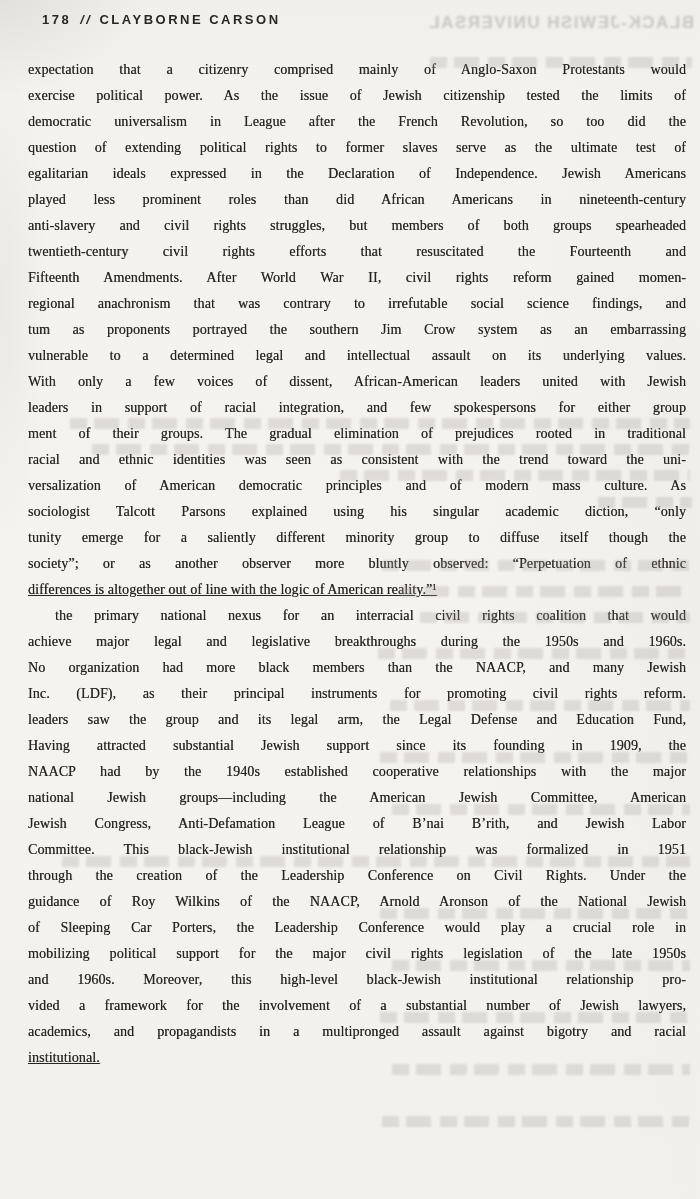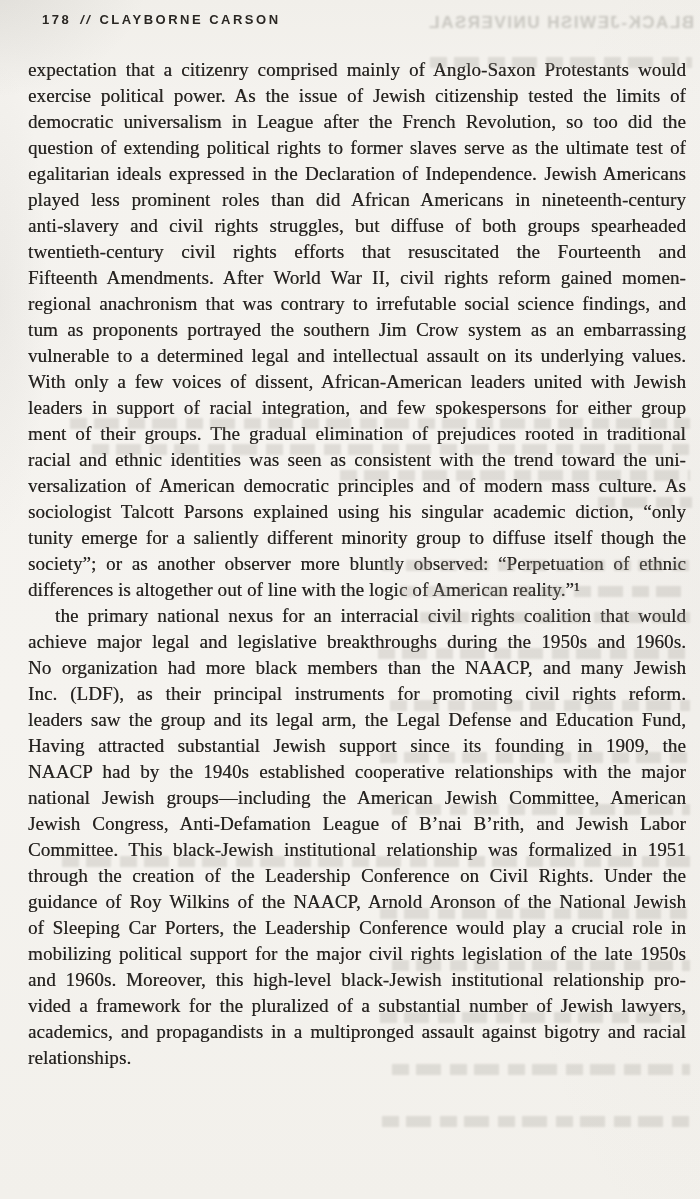--- a/index.html
+++ b/index.html
@@ -60,29 +60,29 @@
   .page-body {
     position: absolute;
     top: 57px;
     left: 28px;
     right: 14px;
     color: #262320;
   }
   .line {
     height: 26px;
     line-height: 26px;
-    font-size: 19px;
+    font-size: 14px;
     letter-spacing: 0.1px;
     text-align: justify;
     text-align-last: justify;
     white-space: normal;
     overflow: hidden;
     text-shadow: 0.3px 0 0 rgba(38,35,32,0.65);
   }
-  .line.last { text-align-last: left; }
+  .line.last { text-align-last: left; text-decoration: underline; }
   .paragraph.indent-first .line:first-child { padding-left: 27px; }
 </style>
 </head>
 <body>
 
 <div class="page">
 
   <header class="running-header">
     <span>178</span><span class="sep">//</span><span>CLAYBORNE CARSON</span>
   </header>
@@ -90,21 +90,21 @@
   <div class="ghost-title">BLACK-JEWISH UNIVERSALISM</div>
 
   <main class="page-body">
     <div class="paragraph" id="para1">
         <div class="line">expectation that a citizenry comprised mainly of Anglo-Saxon Protestants would</div>
         <div class="line">exercise political power. As the issue of Jewish citizenship tested the limits of</div>
         <div class="line">democratic universalism in League after the French Revolution, so too did the</div>
         <div class="line">question of extending political rights to former slaves serve as the ultimate test of</div>
         <div class="line">egalitarian ideals expressed in the Declaration of Independence. Jewish Americans</div>
         <div class="line">played less prominent roles than did African Americans in nineteenth-century</div>
-        <div class="line">anti-slavery and civil rights struggles, but diffuse of both groups spearheaded</div>
+        <div class="line">anti-slavery and civil rights struggles, but members of both groups spearheaded</div>
         <div class="line">twentieth-century civil rights efforts that resuscitated the Fourteenth and</div>
         <div class="line">Fifteenth Amendments. After World War II, civil rights reform gained momen-</div>
         <div class="line">regional anachronism that was contrary to irrefutable social science findings, and</div>
         <div class="line">tum as proponents portrayed the southern Jim Crow system as an embarrassing</div>
         <div class="line">vulnerable to a determined legal and intellectual assault on its underlying values.</div>
         <div class="line">With only a few voices of dissent, African-American leaders united with Jewish</div>
         <div class="line">leaders in support of racial integration, and few spokespersons for either group</div>
         <div class="line">ment of their groups. The gradual elimination of prejudices rooted in traditional</div>
         <div class="line">racial and ethnic identities was seen as consistent with the trend toward the uni-</div>
         <div class="line">versalization of American democratic principles and of modern mass culture. As</div>
@@ -122,23 +122,23 @@
         <div class="line">Having attracted substantial Jewish support since its founding in 1909, the</div>
         <div class="line">NAACP had by the 1940s established cooperative relationships with the major</div>
         <div class="line">national Jewish groups—including the American Jewish Committee, American</div>
         <div class="line">Jewish Congress, Anti-Defamation League of B’nai B’rith, and Jewish Labor</div>
         <div class="line">Committee. This black-Jewish institutional relationship was formalized in 1951</div>
         <div class="line">through the creation of the Leadership Conference on Civil Rights. Under the</div>
         <div class="line">guidance of Roy Wilkins of the NAACP, Arnold Aronson of the National Jewish</div>
         <div class="line">of Sleeping Car Porters, the Leadership Conference would play a crucial role in</div>
         <div class="line">mobilizing political support for the major civil rights legislation of the late 1950s</div>
         <div class="line">and 1960s. Moreover, this high-level black-Jewish institutional relationship pro-</div>
-        <div class="line">vided a framework for the pluralized of a substantial number of Jewish lawyers,</div>
+        <div class="line">vided a framework for the involvement of a substantial number of Jewish lawyers,</div>
         <div class="line">academics, and propagandists in a multipronged assault against bigotry and racial</div>
-        <div class="line last">relationships.</div>
+        <div class="line last">institutional.</div>
       </div>
   </main>
 
 <div class="ghost-streak" style="top: 57px; left: 430px; width: 262px;"></div>
     <div class="ghost-streak" style="top: 418px; left: 70px; width: 620px;"></div>
     <div class="ghost-streak" style="top: 444px; left: 92px; width: 598px;"></div>
     <div class="ghost-streak" style="top: 470px; left: 340px; width: 350px;"></div>
     <div class="ghost-streak" style="top: 497px; left: 598px; width: 94px;"></div>
     <div class="ghost-streak" style="top: 560px; left: 382px; width: 308px;"></div>
     <div class="ghost-streak" style="top: 586px; left: 400px; width: 290px;"></div>

